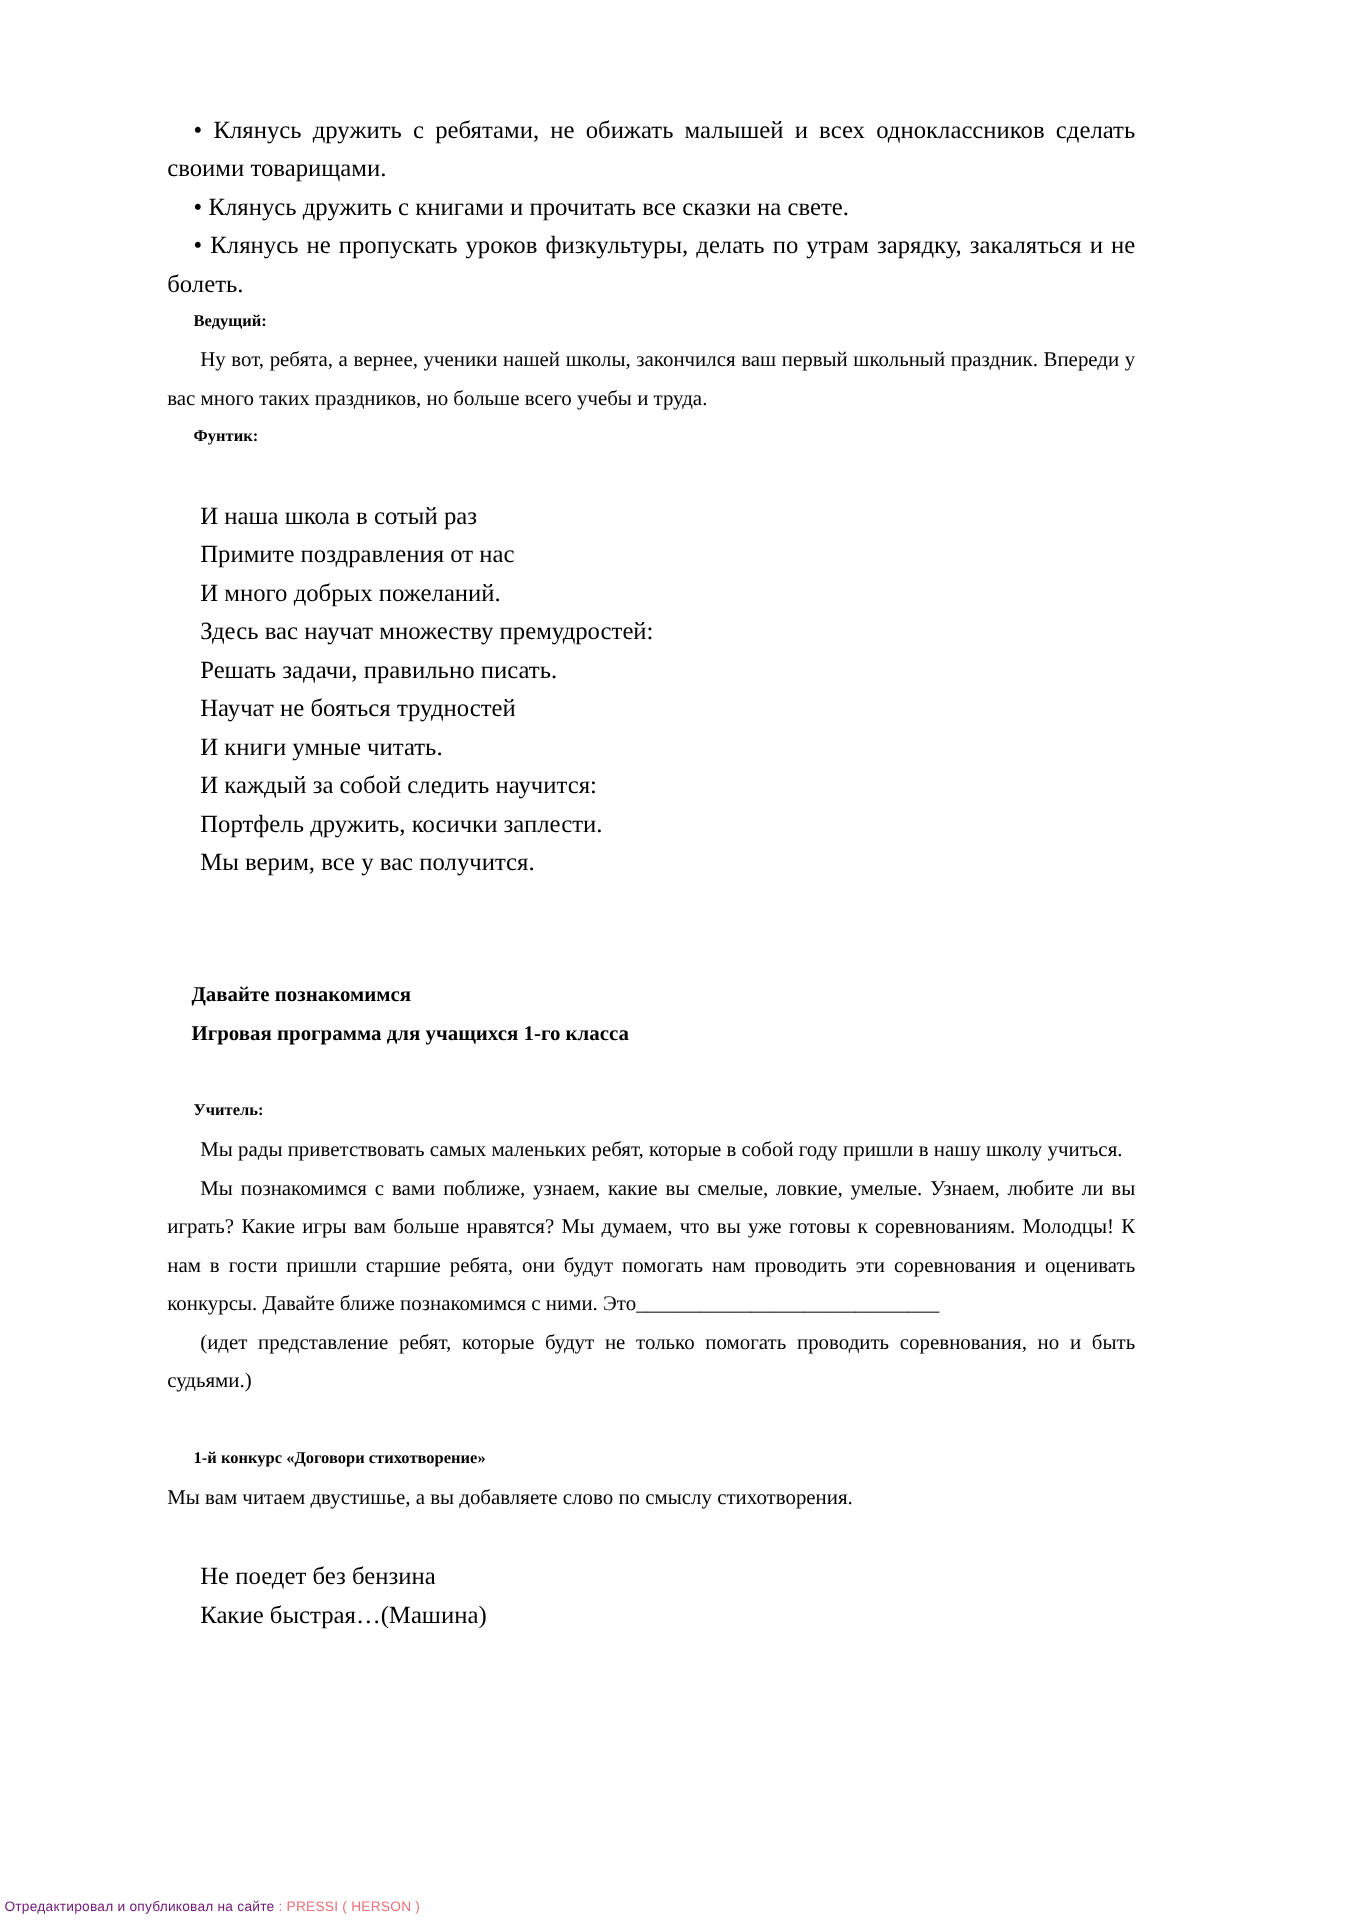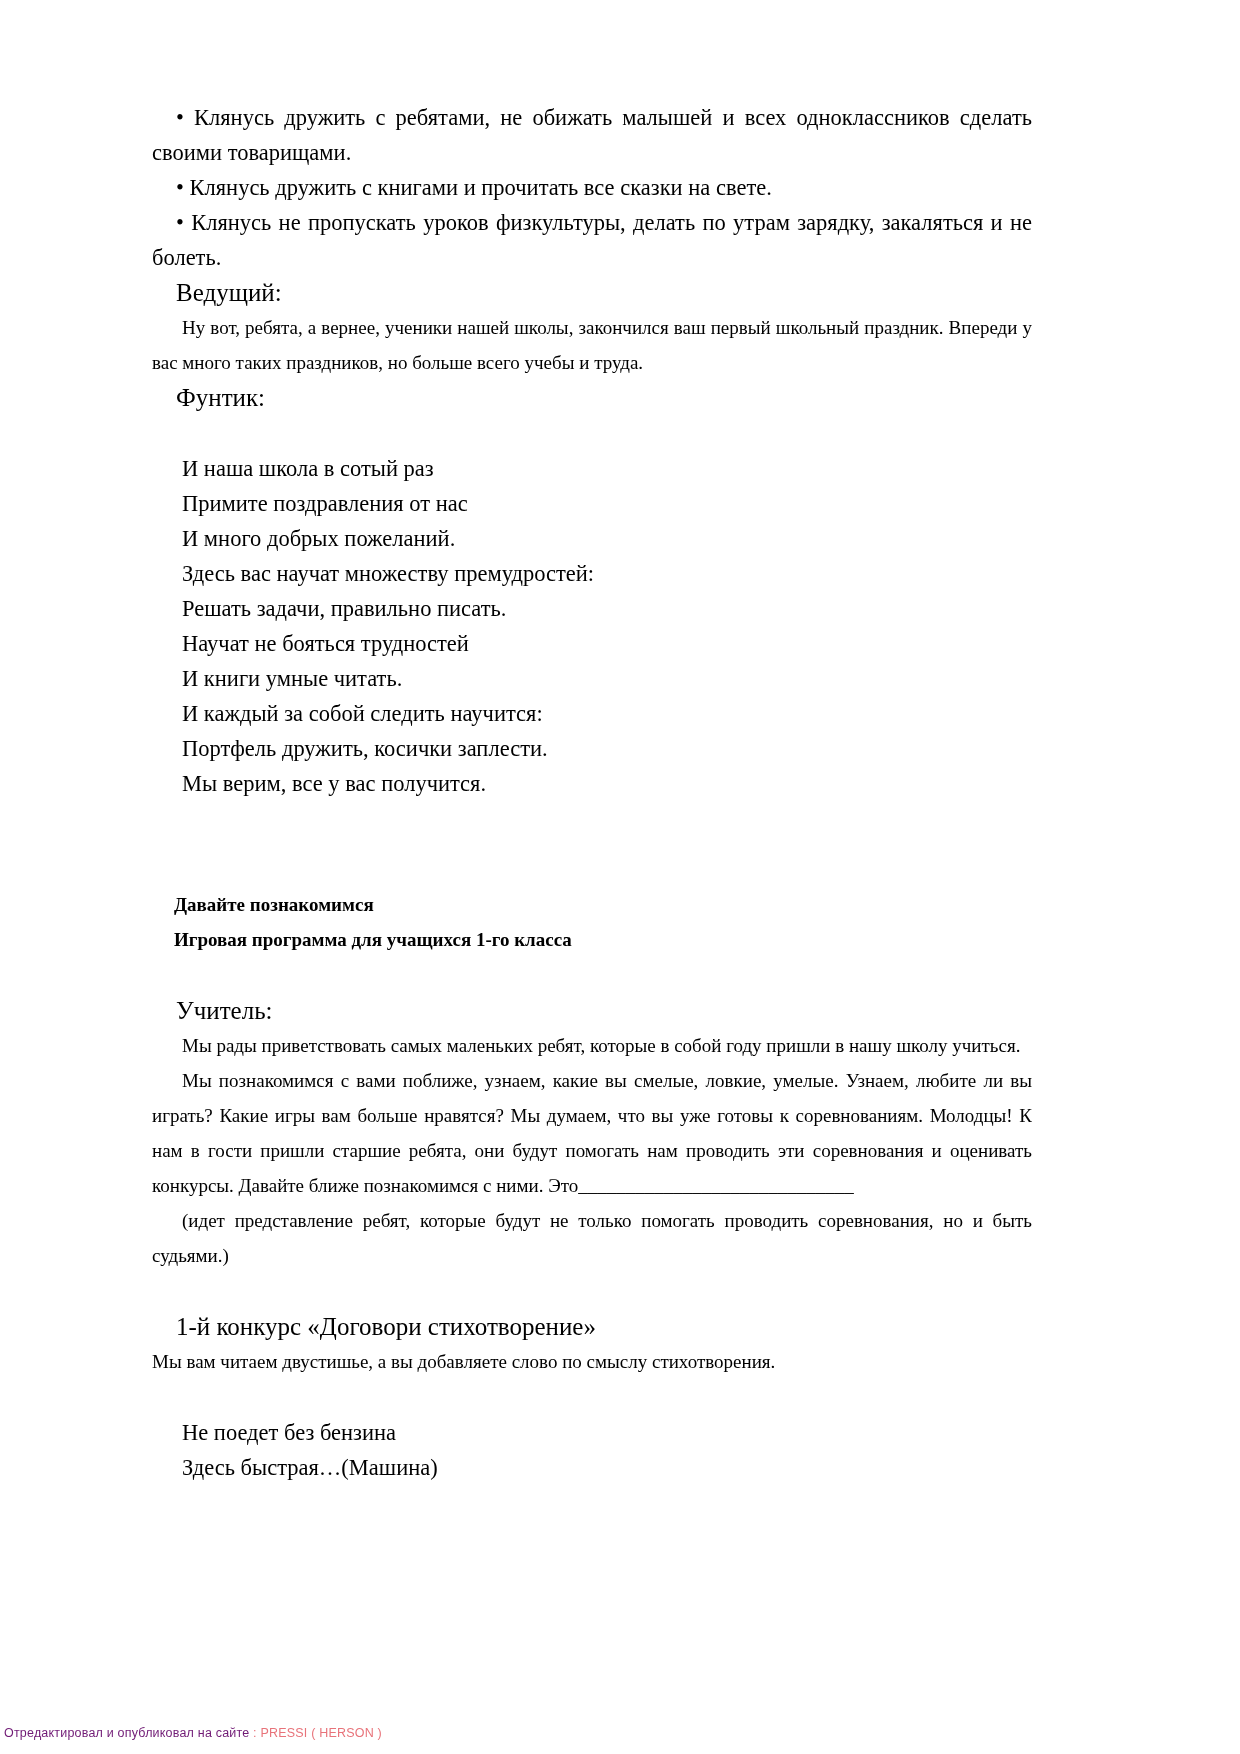--- a/index.html
+++ b/index.html
@@ -35,24 +35,25 @@
     line-height: 35px;
     text-align: justify;
     text-indent: 30px;
     margin: 0;
     white-space: normal;
   }
   .para.noindent {
     text-indent: 0;
   }
   .speaker {
-    font-size: 25px;
+    font-size: 15px;
     line-height: 35px;
     text-indent: 24px;
     margin: 0;
+    font-weight: bold;
   }
   .bullet {
     font-size: 22.5px;
     line-height: 35px;
     text-indent: 24px;
     text-align: justify;
     margin: 0;
   }
   .gap-md { height: 36px; }
   .gap-xl { height: 86px; }
@@ -131,20 +132,20 @@
 
     <div class="gap-md"></div>
 
     <p class="speaker">1-й конкурс «Договори стихотворение»</p>
     <p class="para noindent">Мы вам читаем двустишье, а вы добавляете слово по смыслу стихотворения.</p>
 
     <div class="gap-md"></div>
 
     <div class="verse">
       <p class="verse-line">Не поедет без бензина</p>
-      <p class="verse-line">Здесь быстрая…(Машина)</p>
+      <p class="verse-line">Какие быстрая…(Машина)</p>
     </div>
 
   </div>
 
   <div class="footer"><span class="strong">Отредактировал и опубликовал на сайте</span><span> : </span><span>PRESSI ( HERSON )</span></div>
 
 </div>
 
 </body></html>

